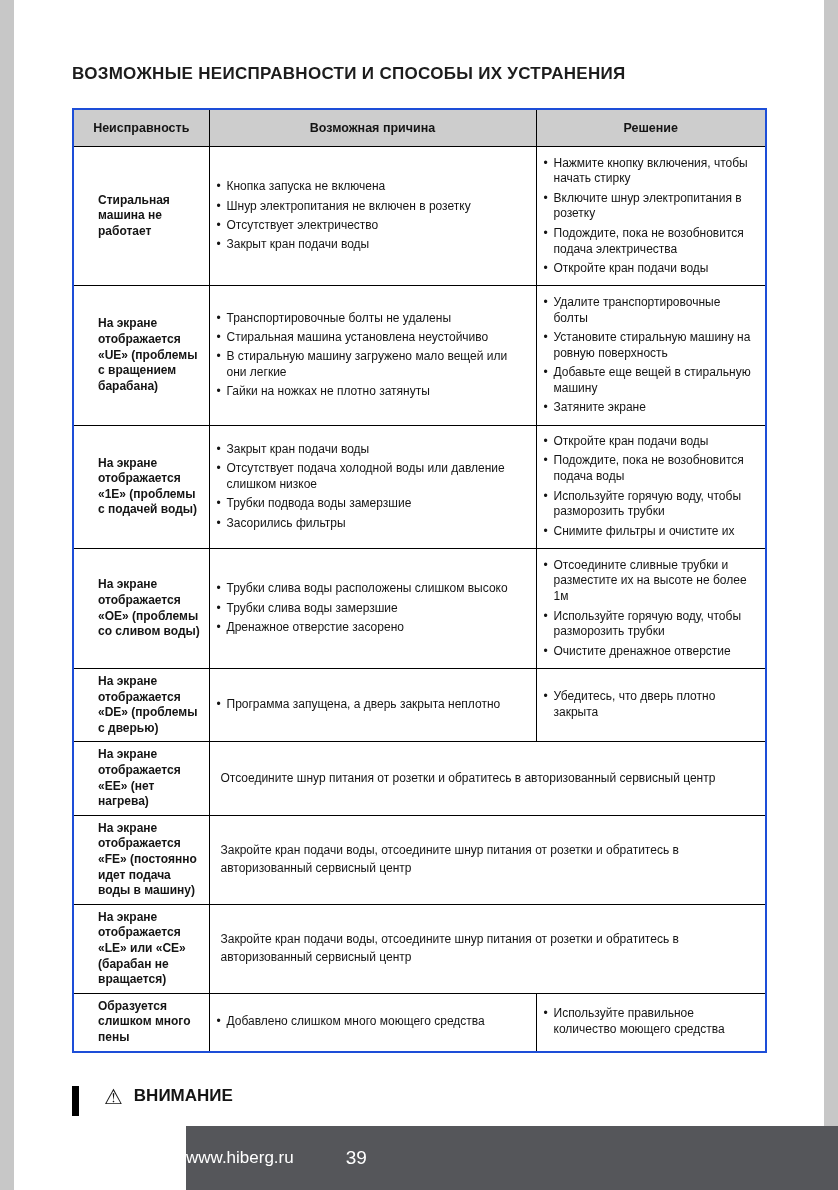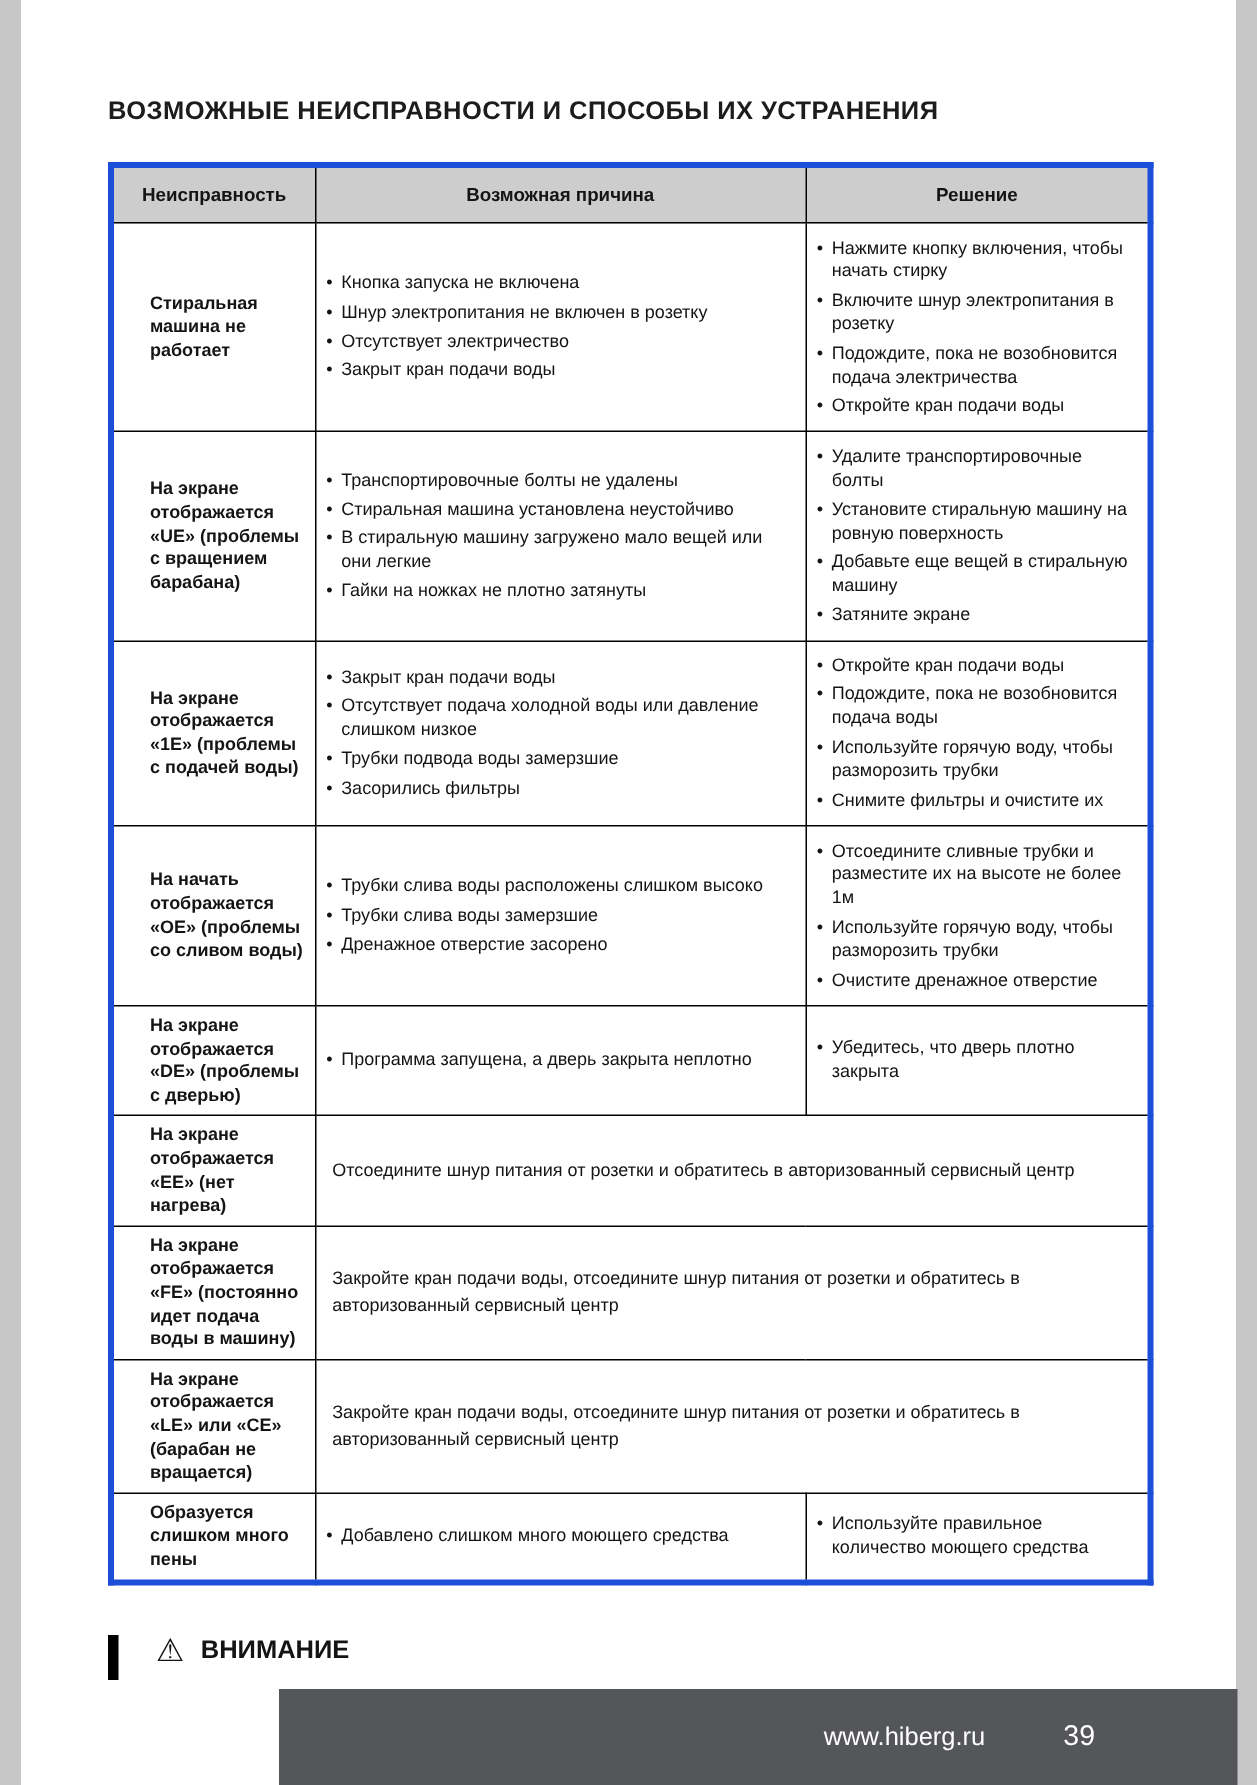--- a/index.html
+++ b/index.html
@@ -35,21 +35,21 @@
     font-weight: bold;
     letter-spacing: 0.3px;
     color: #1c1c1c;
     margin-bottom: 24px;
   }
 
   table.fault-table {
     width: 693px;
     border-collapse: collapse;
     table-layout: fixed;
-    border: 4px solid #1d4ed8;
+    border: 2px solid #1d4ed8;
   }
   .fault-table th, .fault-table td {
     border: 1px solid #000;
   }
   .fault-table th {
     background: #cdcdcd;
     font-size: 12.5px;
     font-weight: bold;
     padding: 11px 4px;
     text-align: center;
@@ -119,27 +119,26 @@
   .warning-text {
     font-size: 16.5px;
     font-weight: bold;
     line-height: 1.5;
     max-width: 520px;
   }
 
   .footer {
     position: absolute;
     left: 186px;
-    right: 13px;
+    right: 0;
     bottom: 0;
     height: 64px;
     background: #55565a;
     display: flex;
     align-items: center;
-    justify-content: flex-end;
     gap: 52px;
     padding-right: 95px;
     color: #ffffff;
   }
   .footer-url  { font-size: 17px; }
   .footer-page { font-size: 19px; }
 </style>
 </head>
 <body>
 
@@ -215,21 +214,21 @@
             <td>
               <ul>
                 <li>Откройте кран подачи воды</li>
                 <li>Подождите, пока не возобновится подача воды</li>
                 <li>Используйте горячую воду, чтобы разморозить трубки</li>
                 <li>Снимите фильтры и очистите их</li>
               </ul>
             </td>
           </tr>
           <tr class="row-3">
-            <td class="problem">На начать отображается «OE» (проблемы со сливом воды)</td>
+            <td class="problem">На экране отображается «OE» (проблемы со сливом воды)</td>
             <td>
               <ul>
                 <li>Трубки слива воды расположены слишком высоко</li>
                 <li>Трубки слива воды замерзшие</li>
                 <li>Дренажное отверстие засорено</li>
               </ul>
             </td>
             <td>
               <ul>
                 <li>Отсоедините сливные трубки и разместите их на высоте не более 1м</li>

